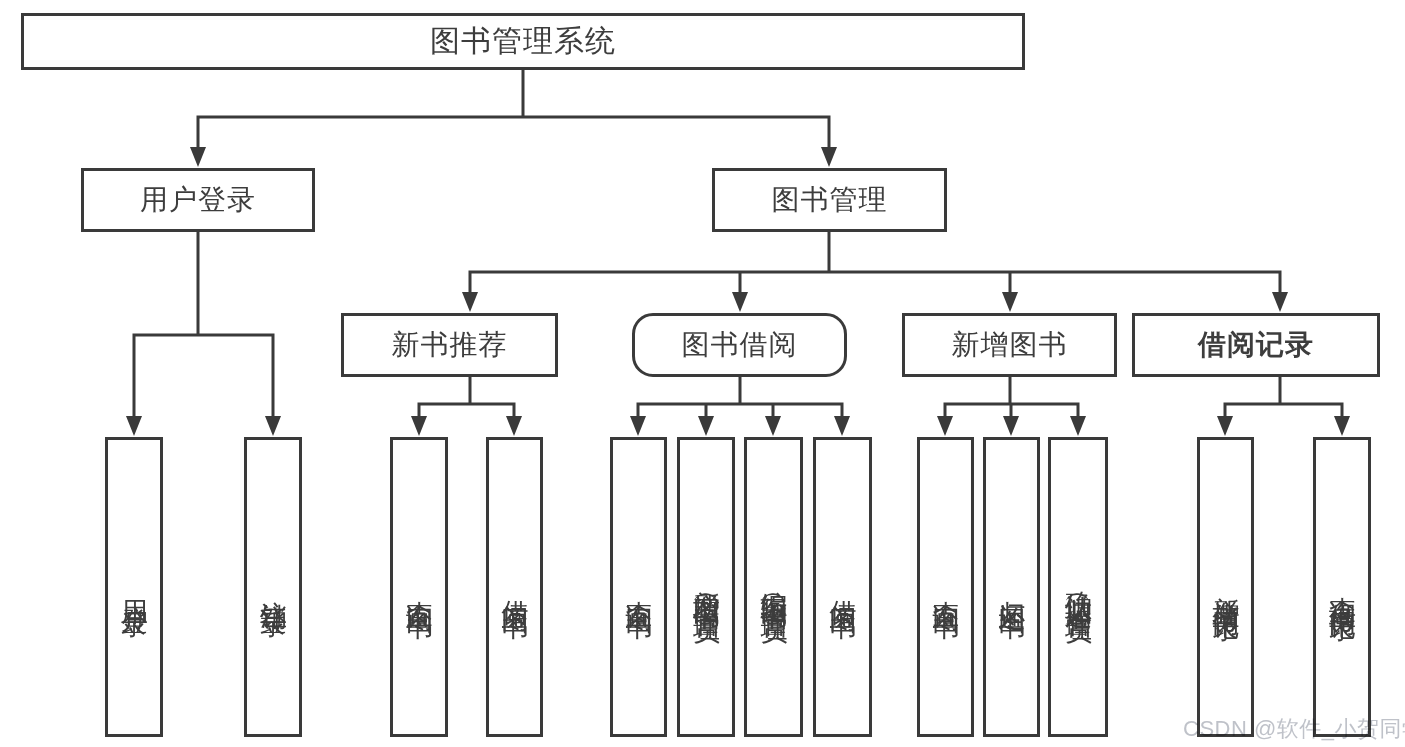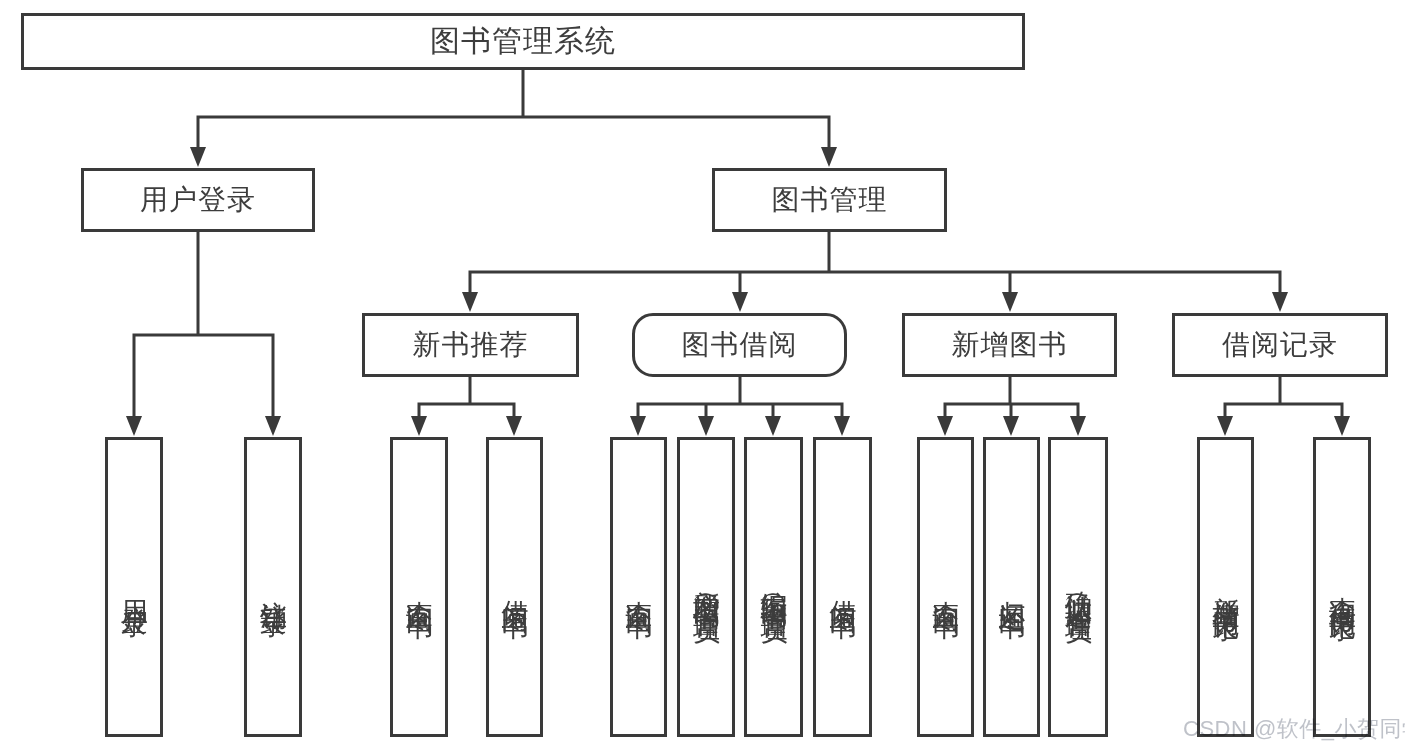--- a/index.html
+++ b/index.html
@@ -111,30 +111,30 @@
     <span>图书管理系统</span>
   </div>
 
   <div class="node hnode" style="left:81px; top:168px; width:234px; height:64px;">
     <span>用户登录</span>
   </div>
   <div class="node hnode" style="left:712px; top:168px; width:235px; height:64px;">
     <span>图书管理</span>
   </div>
 
-  <div class="node hnode" style="left:362px; top:313px; width:217px; height:64px;">
+  <div class="node hnode" style="left:341px; top:313px; width:217px; height:64px;">
     <span>新书推荐</span>
   </div>
   <div class="node hnode" style="left:632px; top:313px; width:215px; height:64px;border-radius:21px;">
     <span>图书借阅</span>
   </div>
   <div class="node hnode" style="left:902px; top:313px; width:215px; height:64px;">
     <span>新增图书</span>
   </div>
-  <div class="node hnode" style="left:1172px; top:313px; width:216px; height:64px;">
+  <div class="node hnode" style="left:1132px; top:313px; width:248px; height:64px;font-weight:bold;">
     <span>借阅记录</span>
   </div>
 
   <div class="node vnode" style="left:105px; top:437px; width:58px; height:300px;">
     <span>用户登录</span>
   </div>
   <div class="node vnode" style="left:244px; top:437px; width:58px; height:300px;">
     <span>注销登录</span>
   </div>
 

